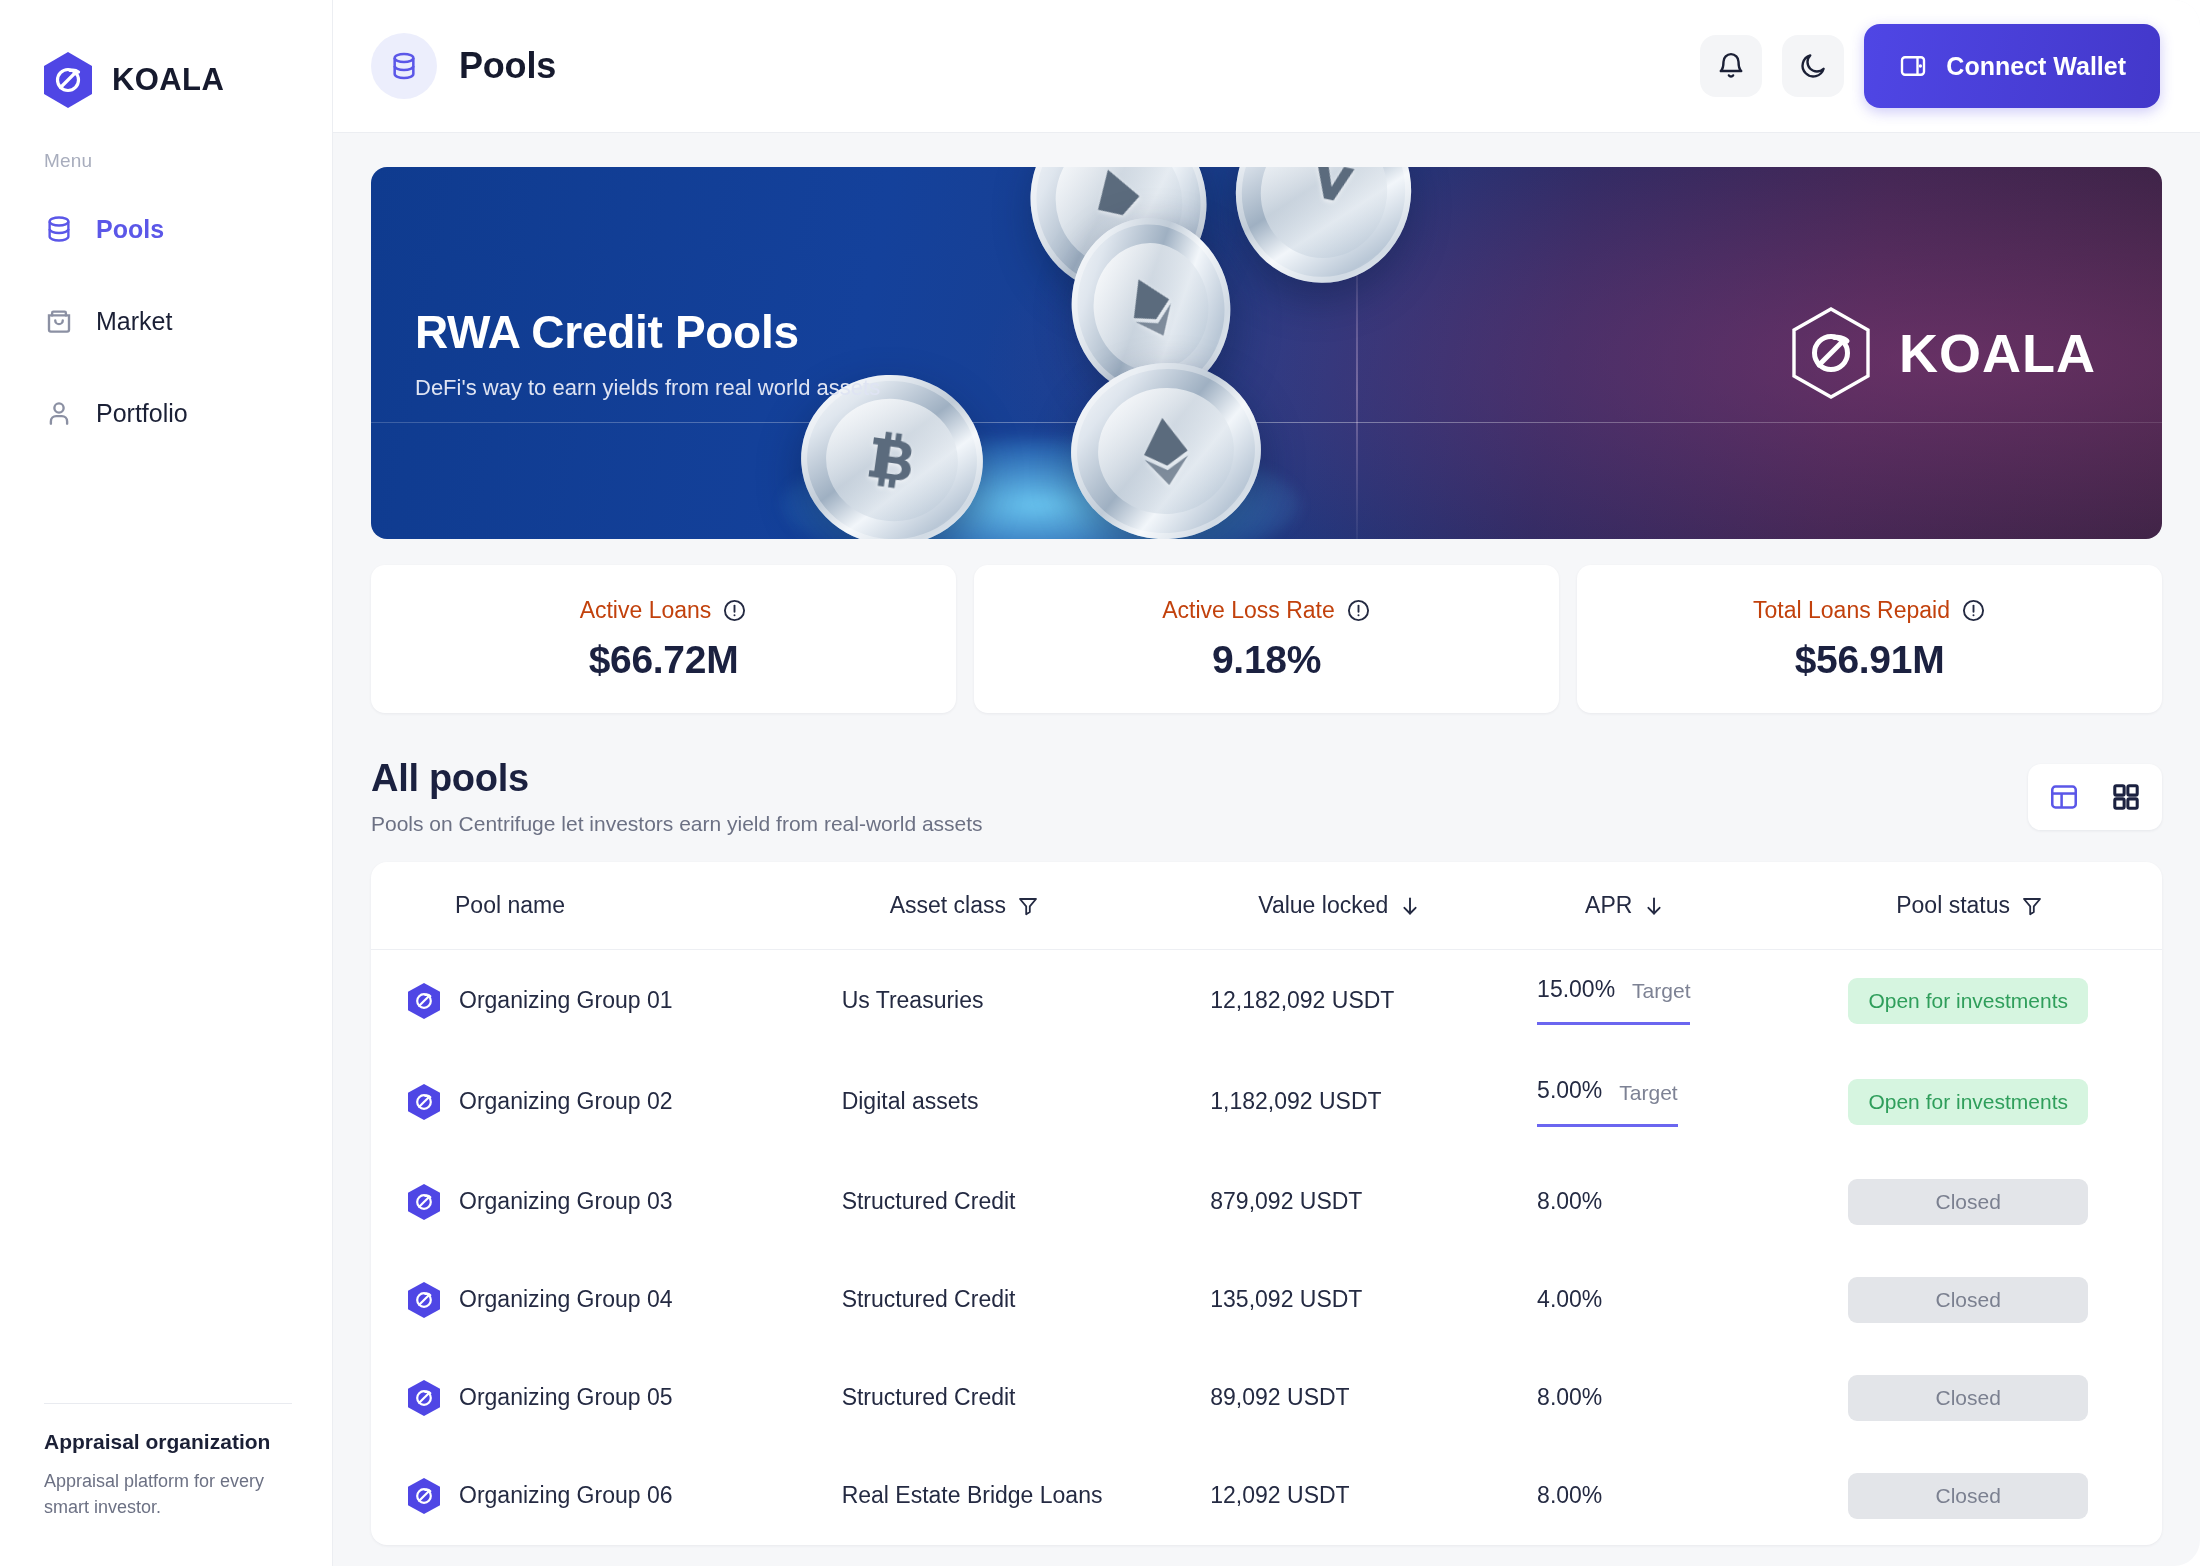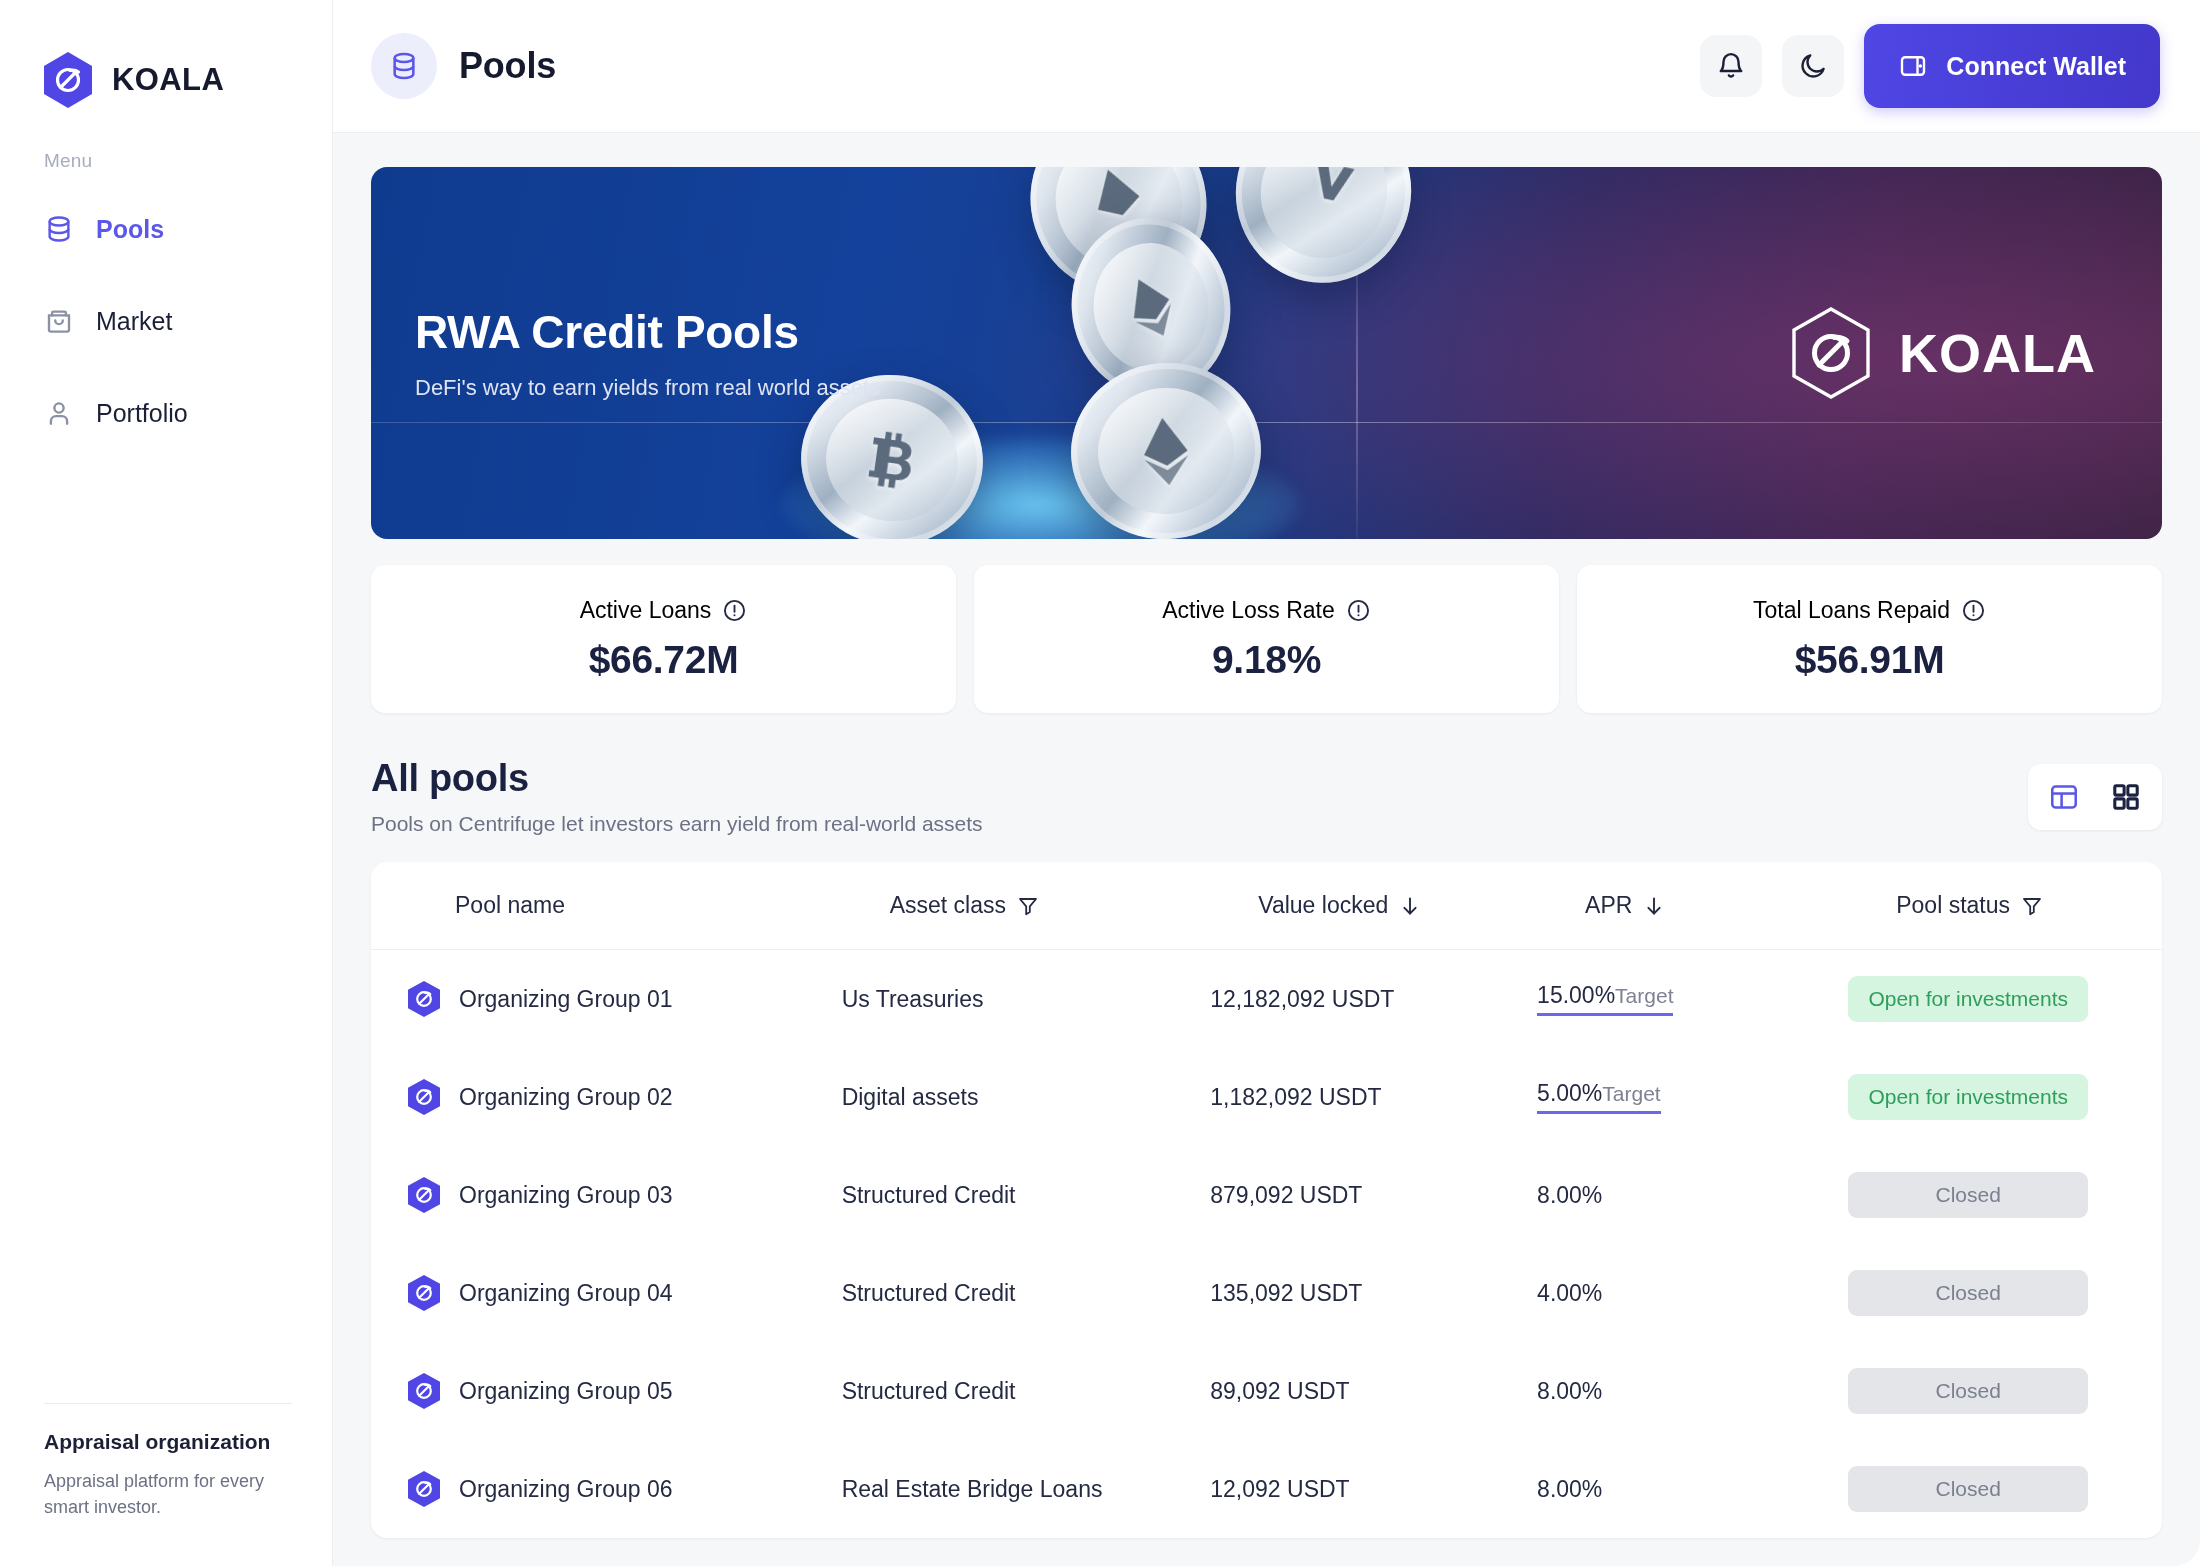--- a/index.html
+++ b/index.html
@@ -295,21 +295,21 @@
     align-items: center;
     justify-content: center;
     gap: 14px;
     box-shadow: 0 1px 3px rgba(20,25,50,0.06);
   }
   .stat-label {
     display: flex;
     align-items: center;
     gap: 11px;
     font-size: 23px;
-    color: #000000;
+    color: #c2410c;
     font-weight: 400;
     justify-content: flex-end;
   }
   .stat-label svg { width: 25px; height: 25px; display: block; color: #242a42; }
   .stat-value {
     font-size: 39px;
     font-weight: 700;
     color: #1b2140;
     letter-spacing: -0.3px;
   }
@@ -393,24 +393,24 @@
 
   .th-inner { display: inline-flex; align-items: center; gap: 10px; margin-left: 48px; }
   .th-inner svg { width: 24px; height: 24px; display: block; color: #242a42; }
 
   .pool-cell { display: flex; align-items: center; gap: 18px; }
   .pool-mark { width: 34px; height: 38px; flex: 0 0 34px; display: block; }
   .pool-name { font-size: 23px; color: #242a42; }
 
   .apr-target {
     display: inline-flex;
-    align-items: center;
-    gap: 0;
+    align-items: flex-end;
+    gap: 17px;
     border-bottom: 3px solid #6b66f0;
-    padding-bottom: 4px;
+    padding-bottom: 20px;
     line-height: 1.1;
   }
   .apr-num { font-size: 23px; color: #242a42; }
   .apr-word { font-size: 21px; color: #7d8294; }
   .apr-plain { font-size: 23px; color: #242a42; }
 
   .badge {
     display: block;
     width: 100%;
     max-width: 240px;

